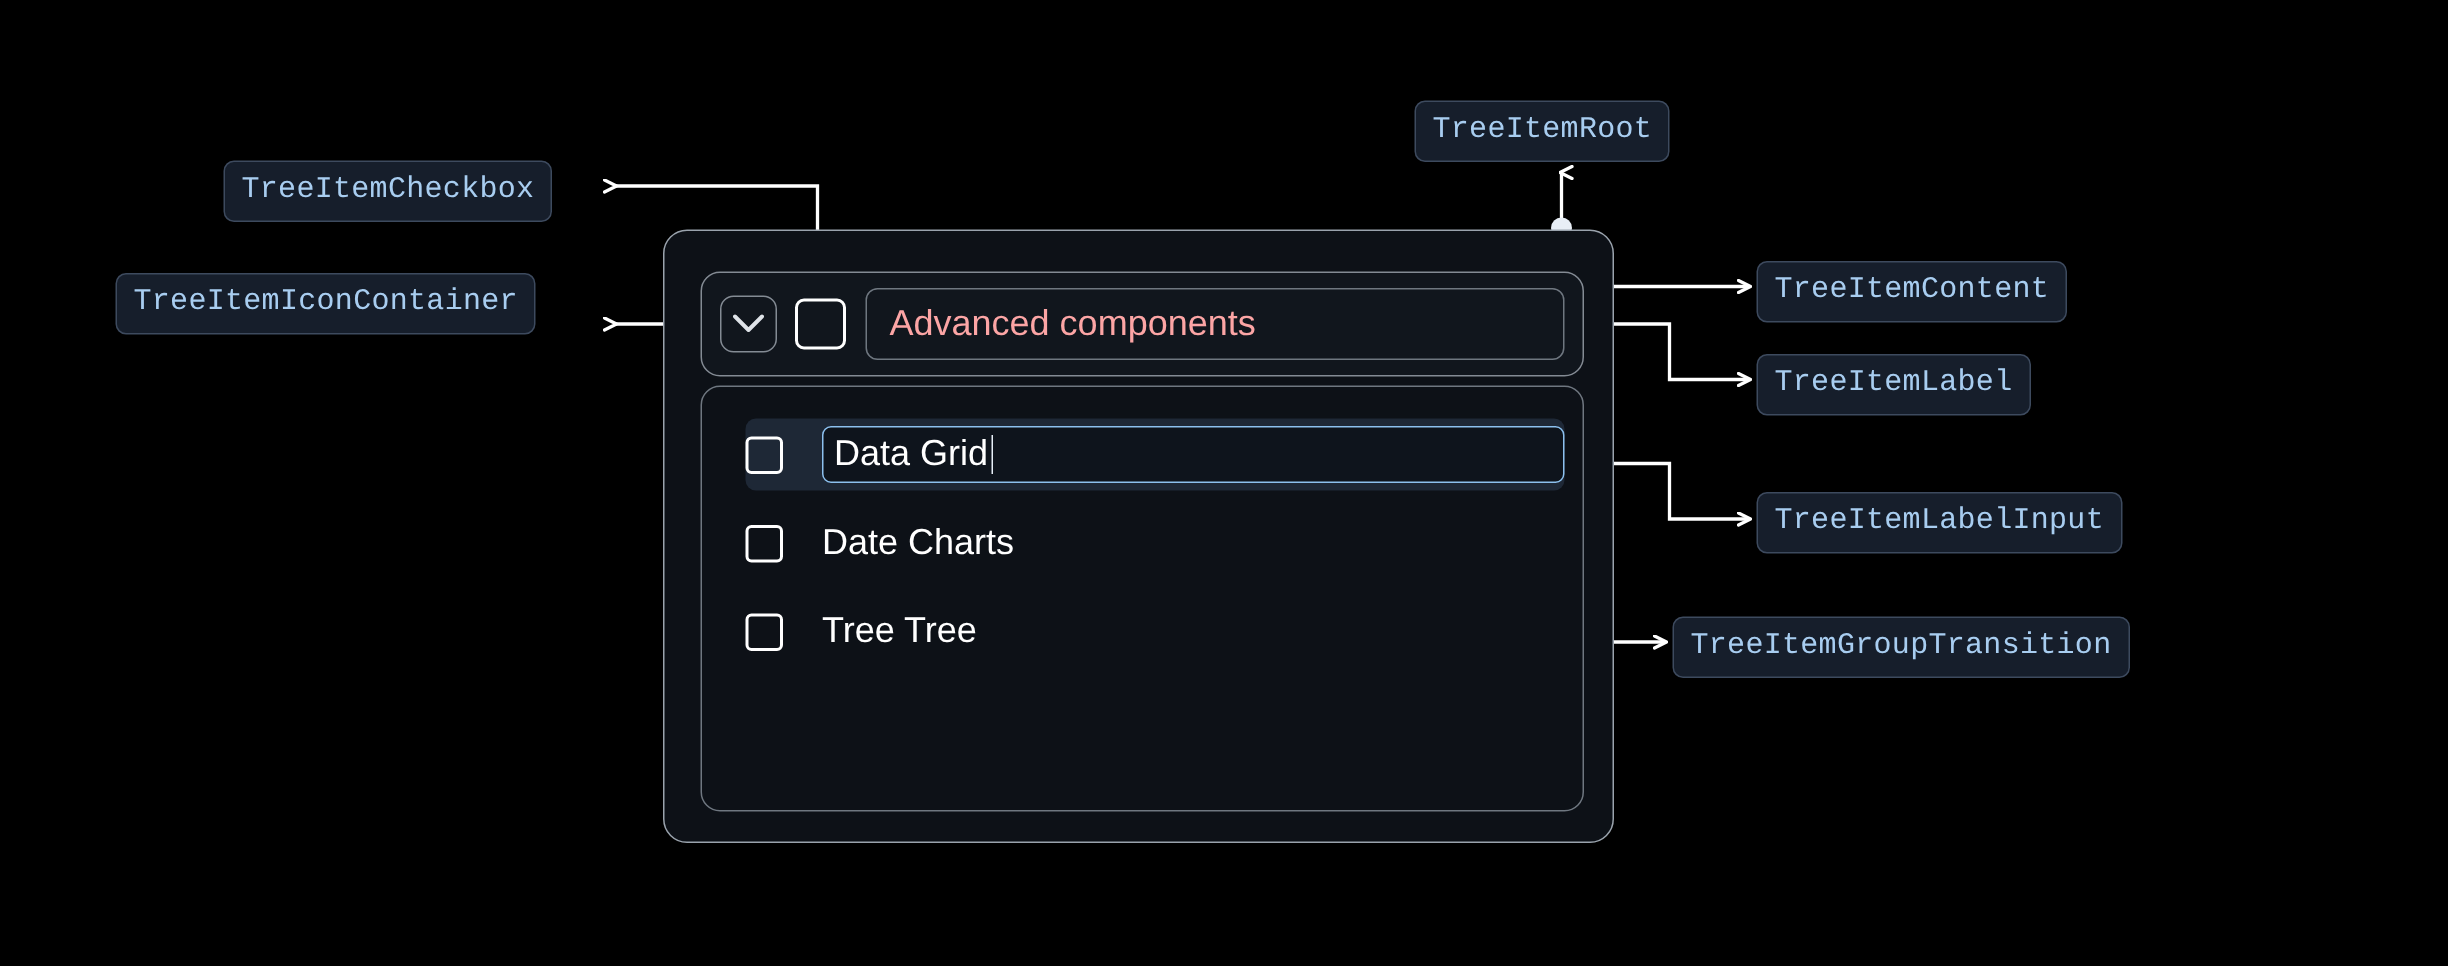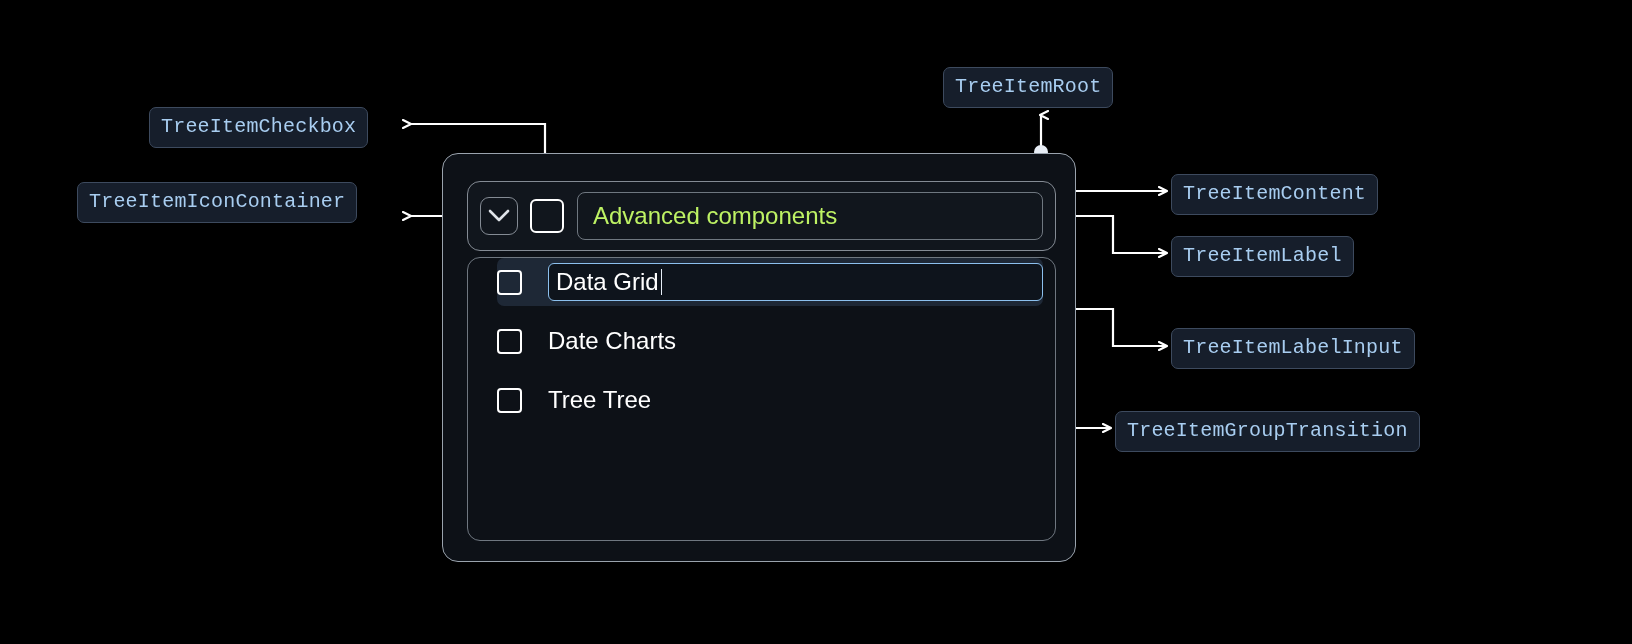--- a/index.html
+++ b/index.html
@@ -61,31 +61,32 @@
   }
   .tree-label{
     margin-left:13px;
     flex:1 1 auto;
     height:48px;
     border:1.5px solid #6f7780;
     border-radius:8px;
     box-sizing:border-box;
     display:flex;align-items:center;
     padding-left:15px;
-    color:#bef264;
+    color:#fca5a5;
     font-size:24px;
   }
 
   .tree-group{
     position:absolute;
     left:24px; top:103px; width:589px; height:284px;
     background:#0d1117;
     border:1.5px solid #6f7780;
     border-radius:13px;
     box-sizing:border-box;
+    padding-top:21px;
   }
   .row{
     height:48px;
     display:flex;align-items:center;
     padding-left:29px;
     box-sizing:border-box;
     margin-bottom:11px;
   }
   .row.sel{
     background:#1e2836;

